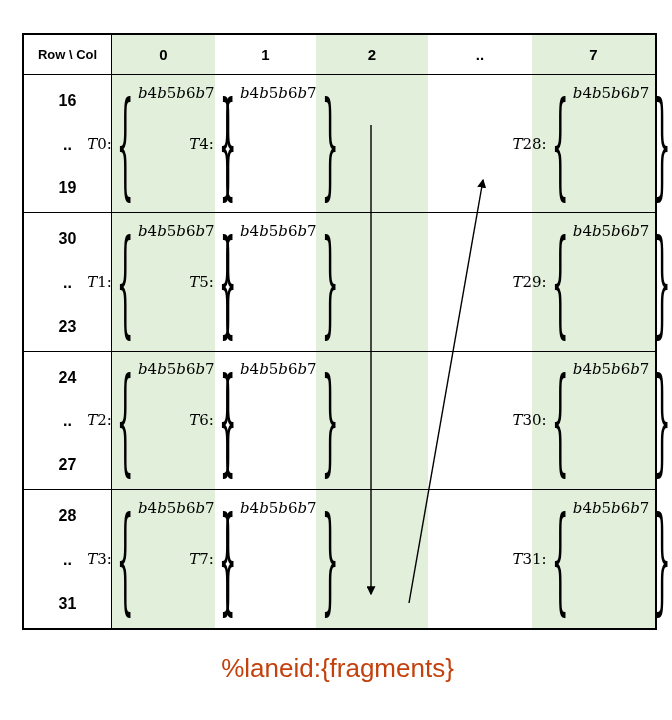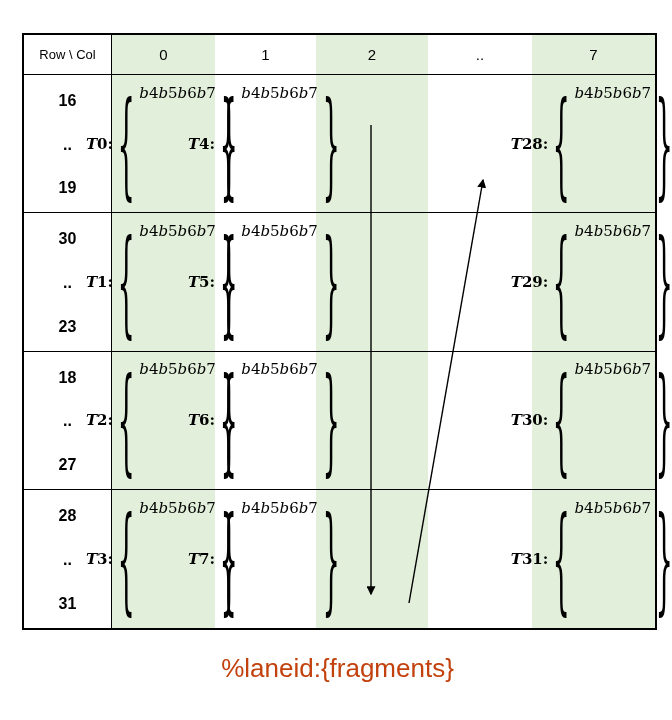--- a/index.html
+++ b/index.html
@@ -8,31 +8,31 @@
   .tbl{position:absolute;left:22px;top:33px;width:631px;height:593px;border:2px solid #000;background:#fff;}
   .band{position:absolute;top:0;bottom:0;z-index:0;}
   .band.b0{left:88px;width:103px;}
   .band.b1{left:292px;width:112px;}
   .band.b2{left:508px;width:123px;}
 
   .grid{position:absolute;inset:0;z-index:1;display:grid;
         grid-template-columns:88px 103px 101px 112px 104px 123px;
         grid-template-rows:40px 138.25px 138.25px 138.25px 138.25px;}
   .hcell{display:flex;align-items:center;justify-content:center;
-         font-weight:normal;font-size:15px;border-bottom:1.6px solid #000;}
+         font-weight:bold;font-size:15px;border-bottom:1.6px solid #000;}
   .corner{font-size:13px;border-right:1.6px solid #000;}
   .rlabel{border-right:1.6px solid #000;box-sizing:border-box;
           display:flex;flex-direction:column;align-items:center;justify-content:space-between;
           padding:17px 0 15px 0;font-weight:bold;font-size:16px;}
   .bcell{display:flex;align-items:center;justify-content:center;}
   .sep{border-bottom:1.6px solid #000;}
 
   .tcell{display:flex;align-items:center;font-family:"DejaVu Serif",serif;font-size:15px;}
   .tcell i{font-style:italic;}
-  .tlabel{margin-right:1px;white-space:nowrap;font-weight:bold;}
+  .tlabel{margin-right:1px;white-space:nowrap;}
   .brace{font-family:"DejaVu Serif",serif;font-size:38px;line-height:1;display:inline-block;
          transform:scaleY(3.05) scaleX(0.72);font-weight:400;}
   .items{display:flex;flex-direction:row;justify-content:space-between;height:116px;
          line-height:1.05;padding:0 1px;}
 
   .arrows{position:absolute;left:0;top:0;width:672px;height:720px;z-index:2;pointer-events:none;}
   .arrows line{stroke:#000;stroke-width:1.4;}
   .arrows path{fill:#000;}
 
   .caption{position:absolute;left:22px;top:653px;width:631px;text-align:center;
@@ -139,21 +139,21 @@
           <span class="items">
             <span><i>b</i><span>4</span></span>
             <span><i>b</i><span>5</span></span>
             <span><i>b</i><span>6</span></span>
             <span><i>b</i><span>7</span></span>
           </span>
           <span class="brace">}</span>
         </div>
       </div>
       <div class="rlabel sep">
-        <span>18</span>
+        <span>24</span>
         <span>..</span>
         <span>27</span>
       </div>
       <div class="bcell sep">
         <div class="tcell">
           <span class="tlabel"><i>T</i><span>2:</span></span>
           <span class="brace">{</span>
           <span class="items">
             <span><i>b</i><span>4</span></span>
             <span><i>b</i><span>5</span></span>

